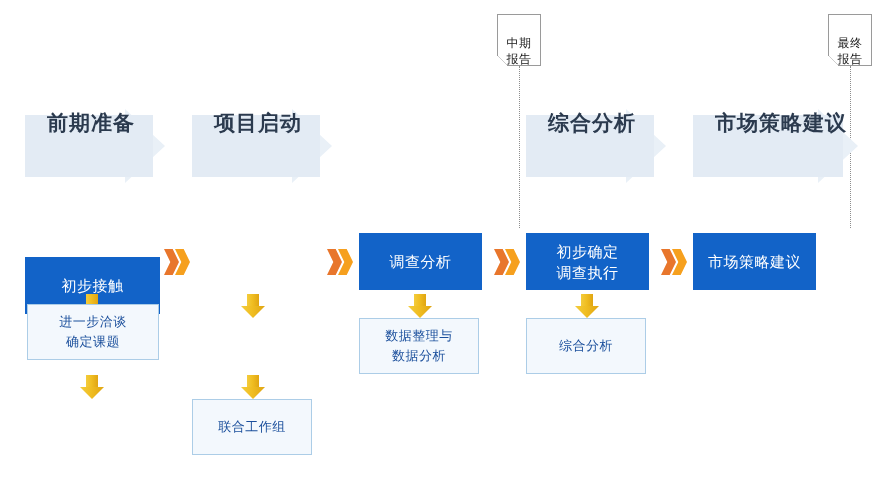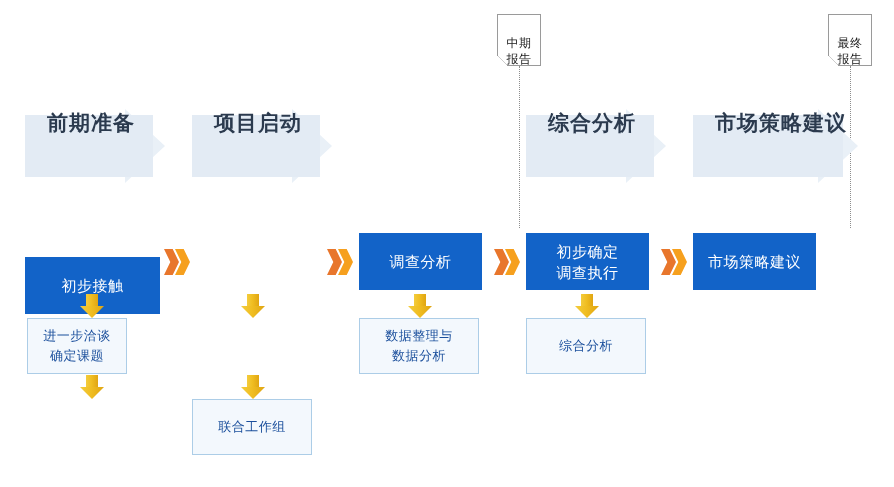--- a/index.html
+++ b/index.html
@@ -252,21 +252,21 @@
       <div class="tip"></div>
     </div>
     <div class="darrow" style="left: 80px; top: 375px;">
       <div class="stem"></div>
       <div class="tip"></div>
     </div>
     <div class="darrow" style="left: 241px; top: 375px;">
       <div class="stem"></div>
       <div class="tip"></div>
     </div>
-    <div class="litebox" style="left: 27px; top: 318px; width: 100px; height: 56px;">
+    <div class="litebox" style="left: 27px; top: 304px; width: 132px; height: 56px;">
       <div>
         <span>进一步洽谈</span>
         <span>确定课题</span>
       </div>
     </div>
     <div class="litebox" style="left: 359px; top: 318px; width: 120px; height: 56px;">
       <div>
         <span>数据整理与</span>
         <span>数据分析</span>
       </div>

